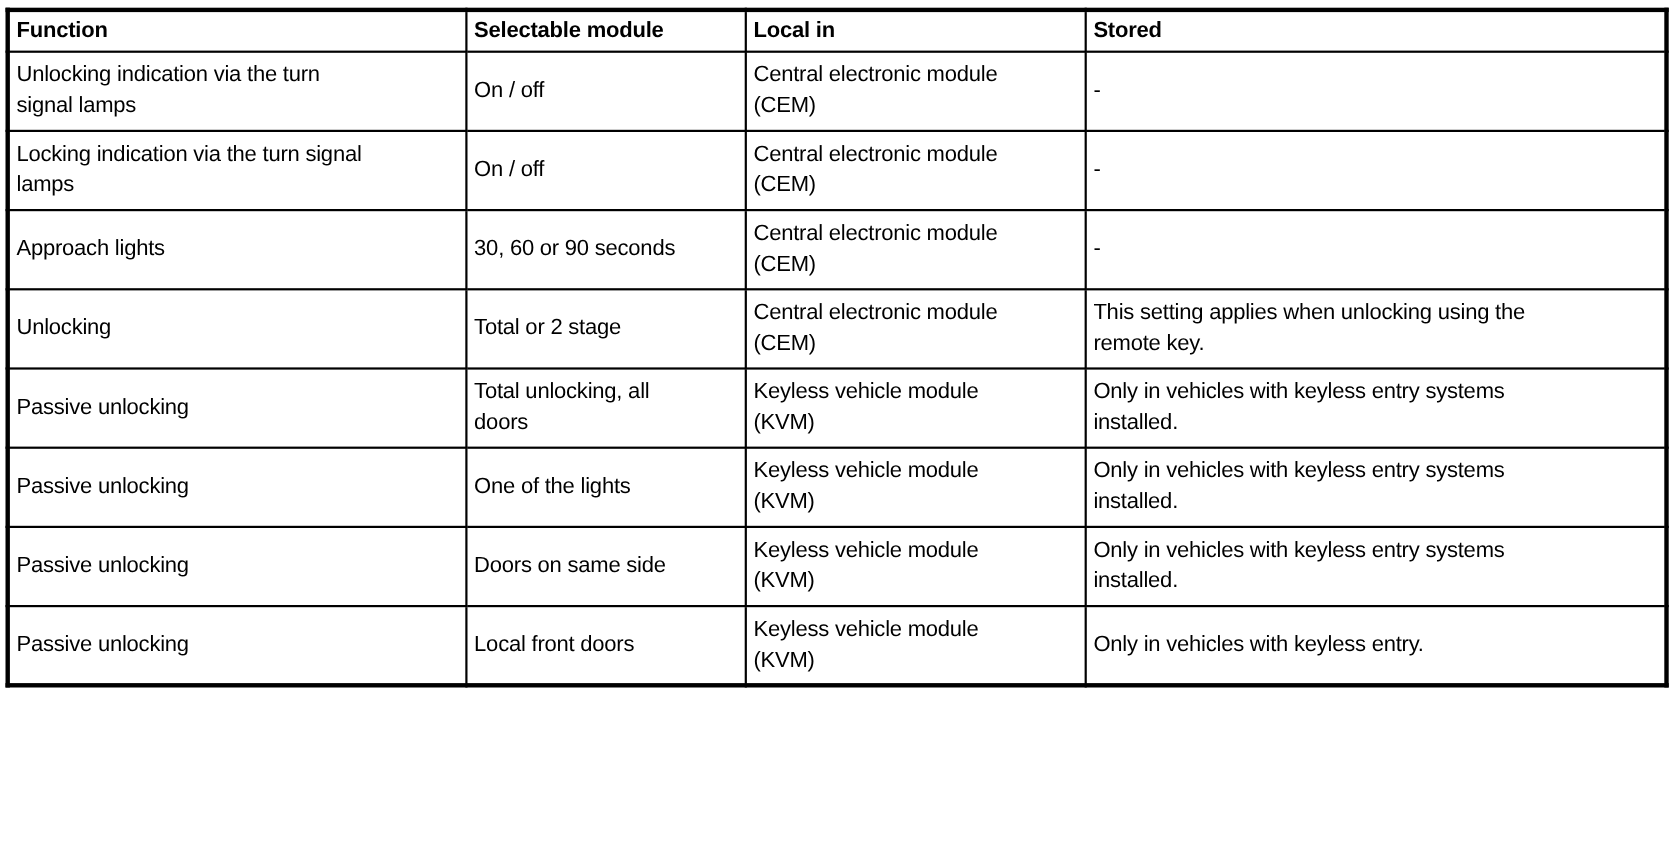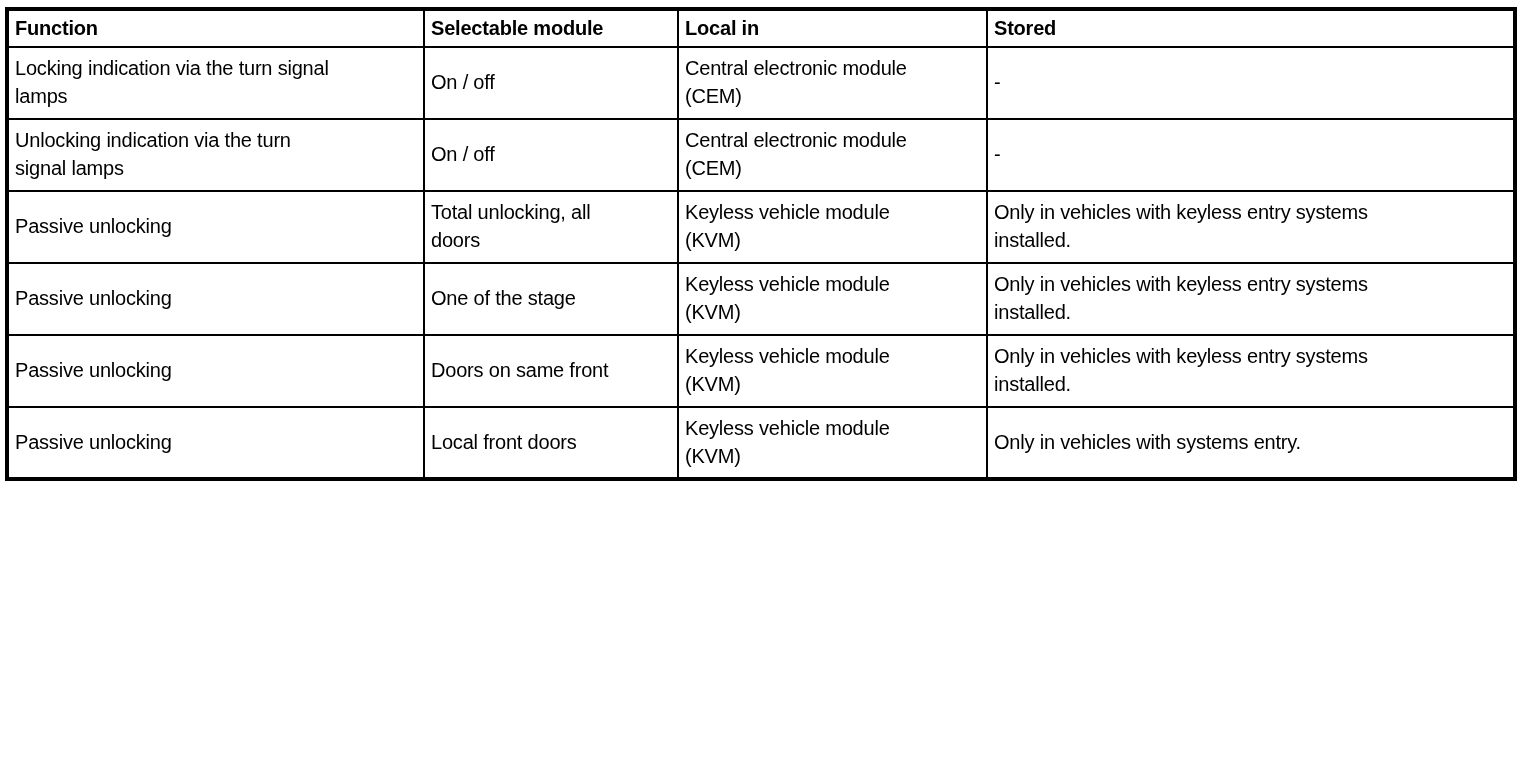--- a/index.html
+++ b/index.html
@@ -59,62 +59,77 @@
     <thead>
       <tr>
         <th>Function</th>
         <th>Selectable module</th>
         <th>Local in</th>
         <th>Stored</th>
       </tr>
     </thead>
     <tbody>
       <tr>
+        <td>Unlocking indication via the turn
+signal lamps</td>
+        <td>On / off</td>
+        <td>Central electronic module
+(CEM)</td>
+        <td>-</td>
+      </tr>
+      <tr>
         <td>Locking indication via the turn signal
 lamps</td>
         <td>On / off</td>
         <td>Central electronic module
 (CEM)</td>
         <td>-</td>
       </tr>
       <tr>
-        <td>Unlocking indication via the turn
-signal lamps</td>
-        <td>On / off</td>
+        <td>Approach lights</td>
+        <td>30, 60 or 90 seconds</td>
         <td>Central electronic module
 (CEM)</td>
         <td>-</td>
+      </tr>
+      <tr>
+        <td>Unlocking</td>
+        <td>Total or 2 stage</td>
+        <td>Central electronic module
+(CEM)</td>
+        <td>This setting applies when unlocking using the
+remote key.</td>
       </tr>
       <tr>
         <td>Passive unlocking</td>
         <td>Total unlocking, all
 doors</td>
         <td>Keyless vehicle module
 (KVM)</td>
         <td>Only in vehicles with keyless entry systems
 installed.</td>
       </tr>
       <tr>
         <td>Passive unlocking</td>
-        <td>One of the stage</td>
+        <td>One of the lights</td>
         <td>Keyless vehicle module
 (KVM)</td>
         <td>Only in vehicles with keyless entry systems
 installed.</td>
       </tr>
       <tr>
         <td>Passive unlocking</td>
-        <td>Doors on same front</td>
+        <td>Doors on same side</td>
         <td>Keyless vehicle module
 (KVM)</td>
         <td>Only in vehicles with keyless entry systems
 installed.</td>
       </tr>
       <tr>
         <td>Passive unlocking</td>
         <td>Local front doors</td>
         <td>Keyless vehicle module
 (KVM)</td>
-        <td>Only in vehicles with systems entry.</td>
+        <td>Only in vehicles with keyless entry.</td>
       </tr>
     </tbody>
   </table>
 </div>
 
 </body></html>

